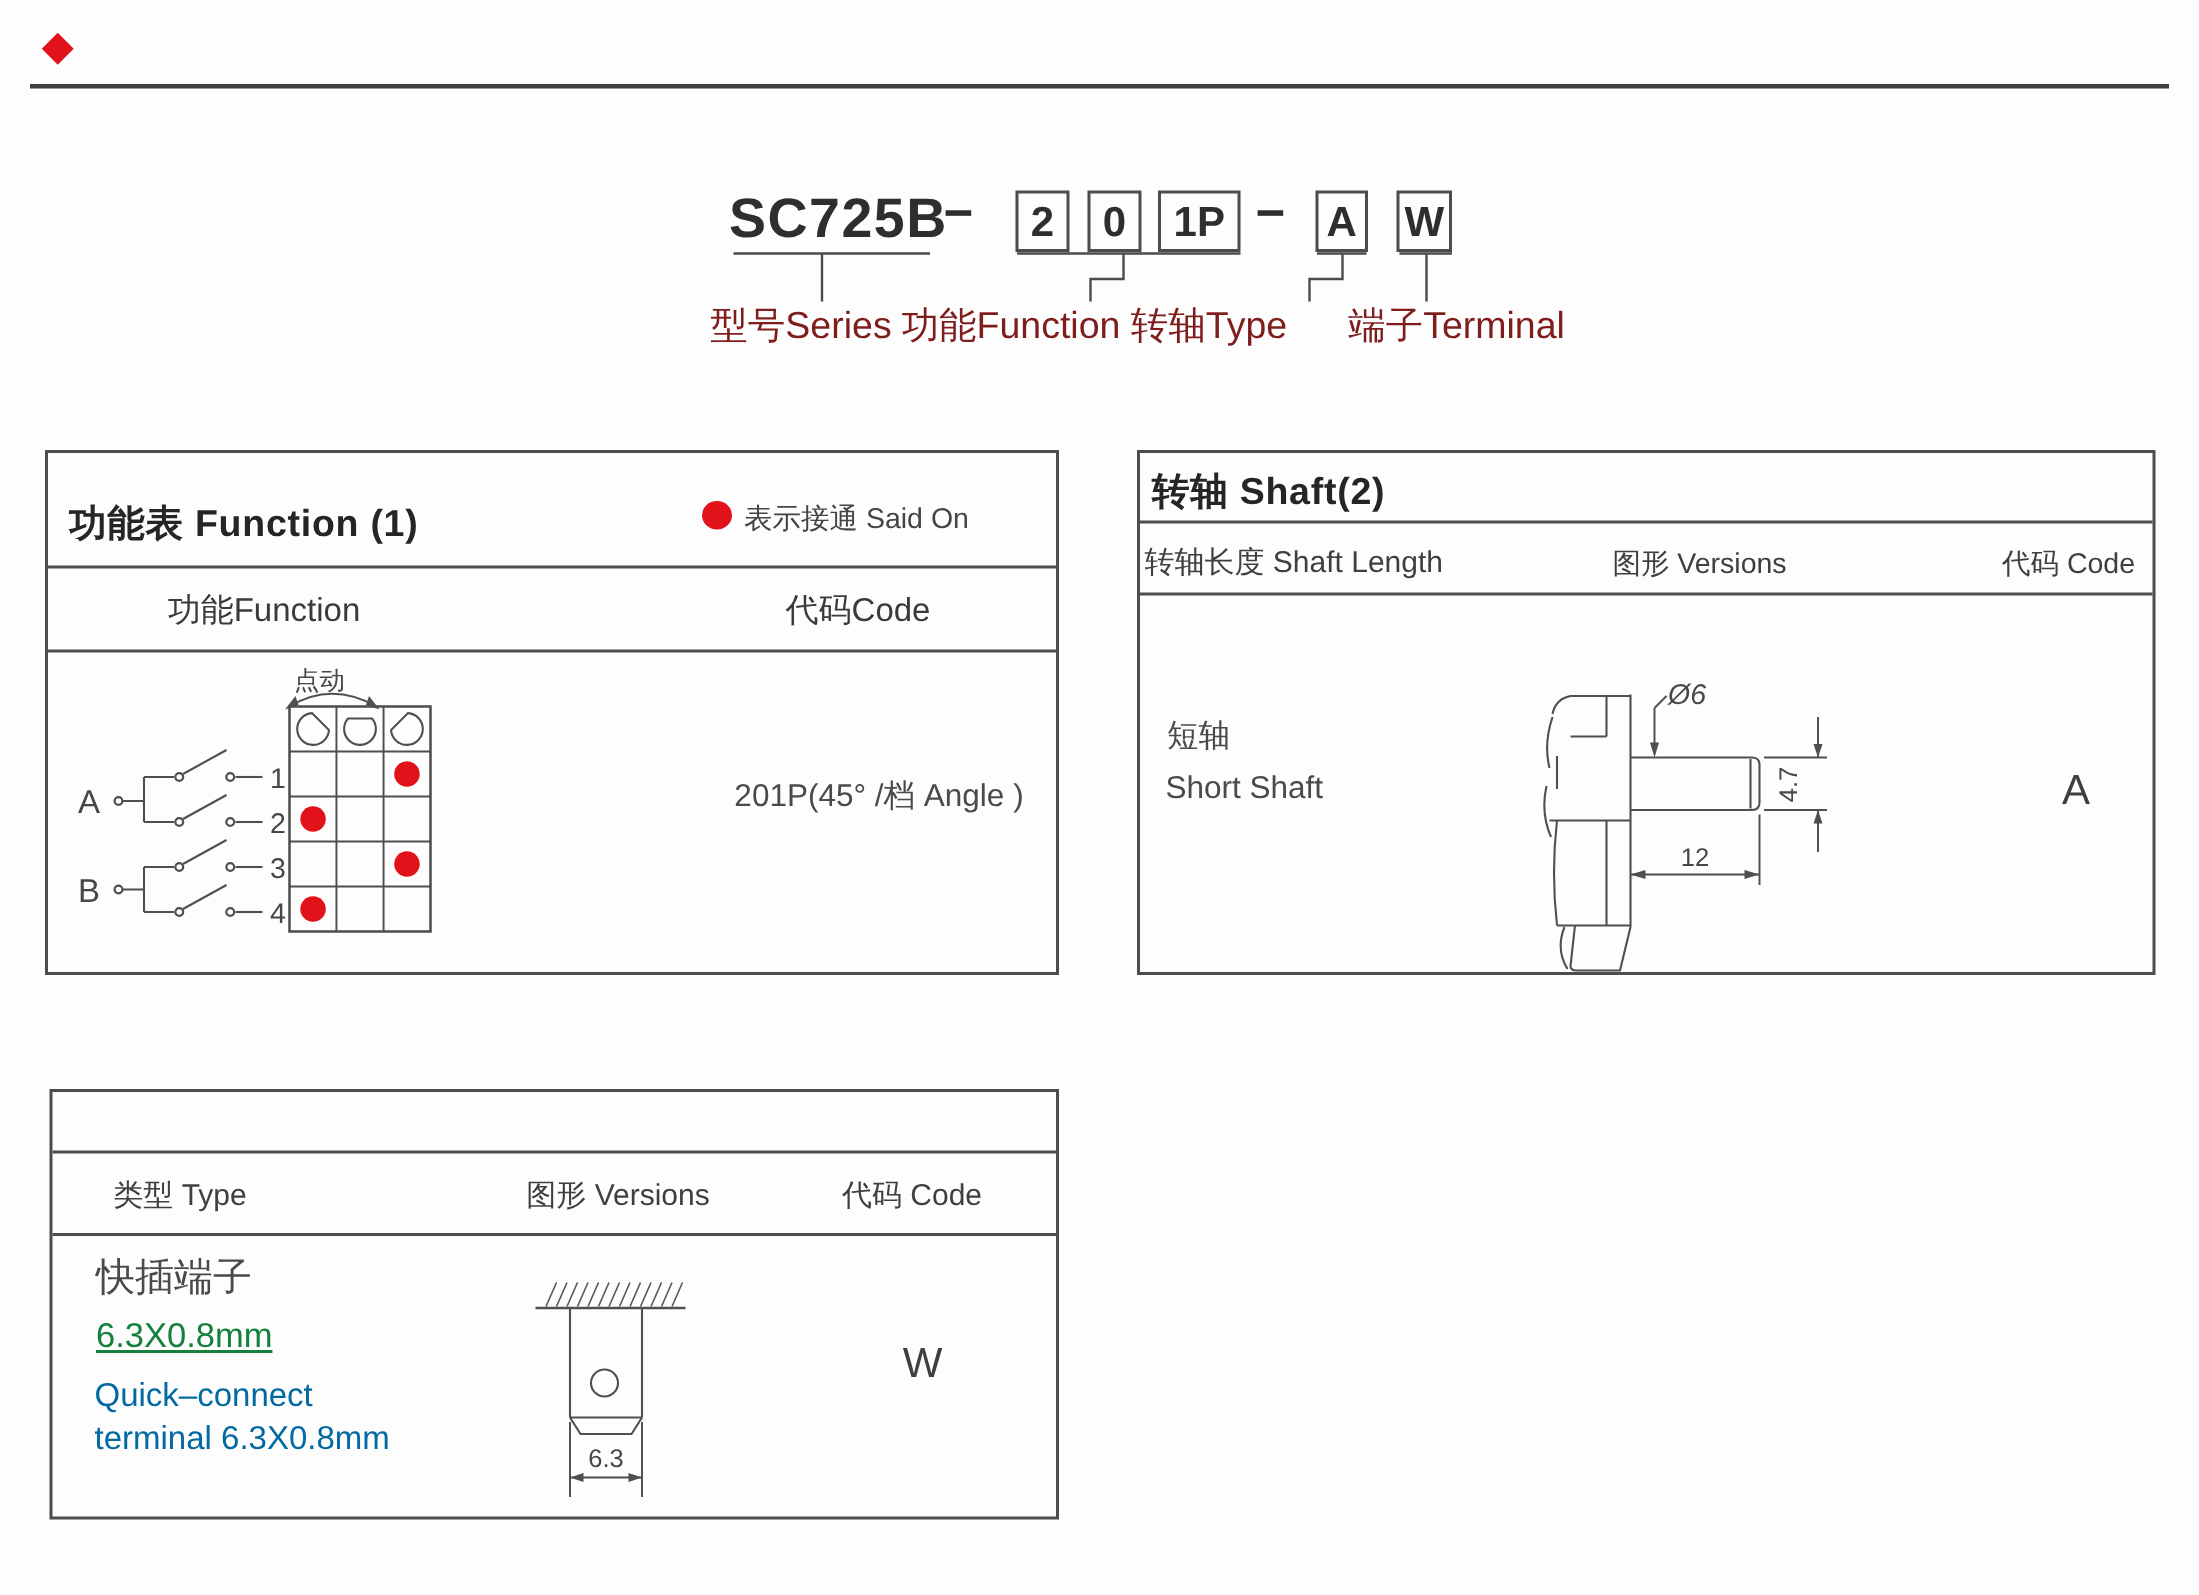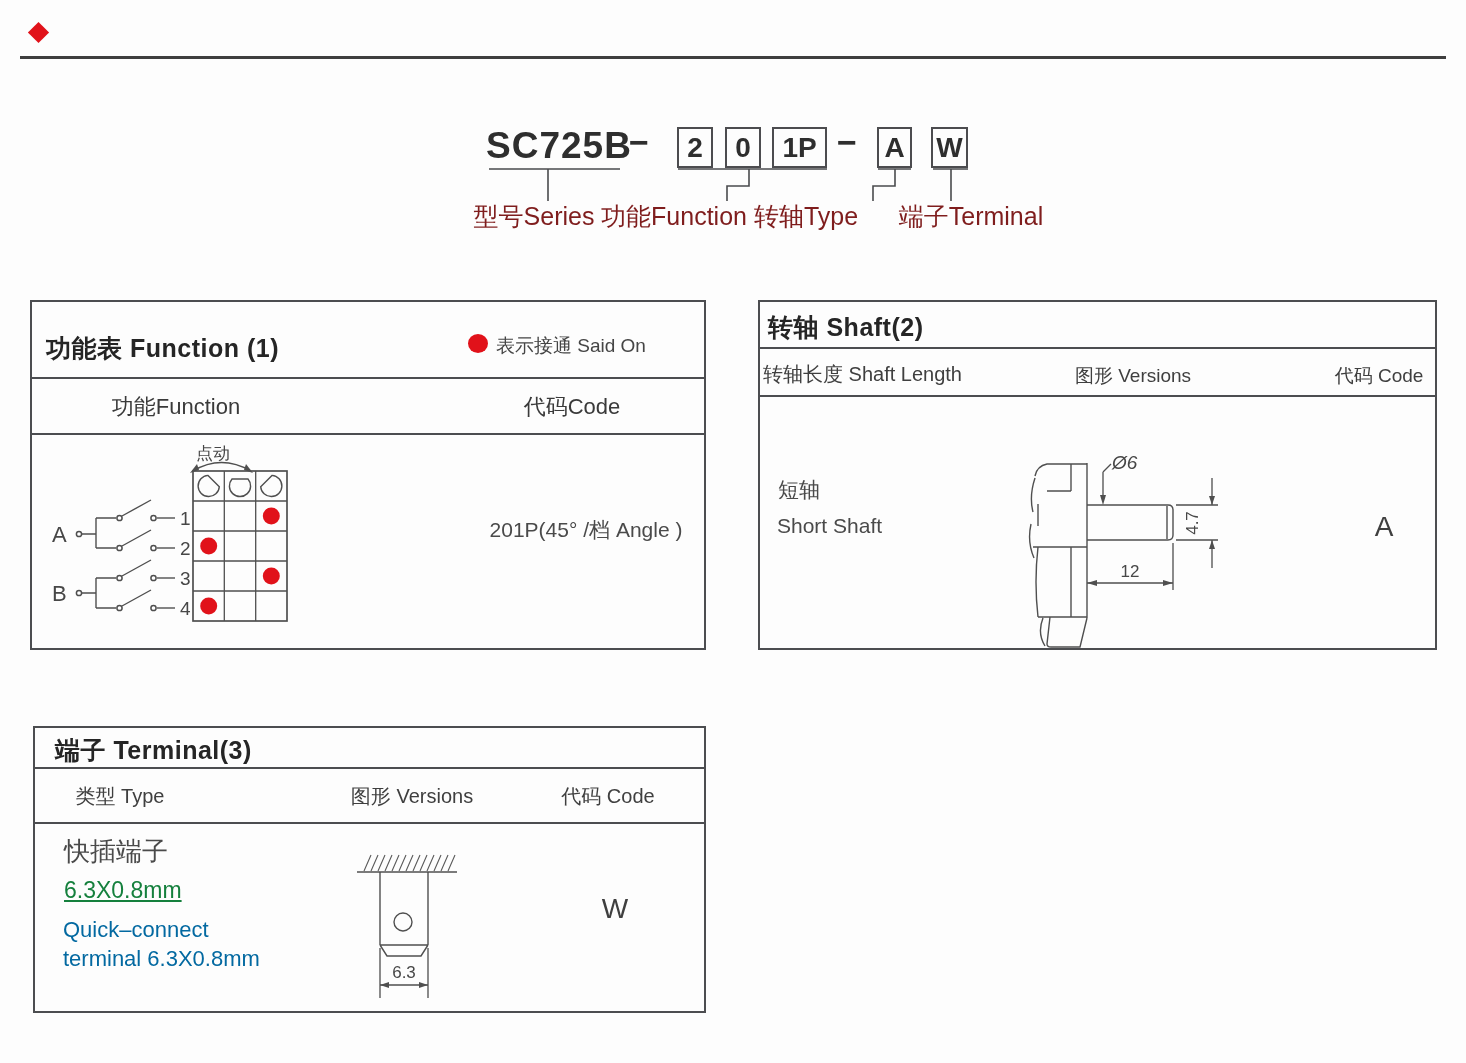--- a/index.html
+++ b/index.html
@@ -83,21 +83,20 @@
   <div class="abs col-hdr-sm" style="left:763px;top:361px;">转轴长度  Shaft Length</div>
   <div class="abs col-hdr-xs ctr" style="left:1133px;top:363px;">图形  Versions</div>
   <div class="abs col-hdr-xs ctr" style="left:1379px;top:363px;">代码  Code</div>
   <div class="abs cell-txt" style="left:778px;top:476px;">短轴</div>
   <div class="abs cell-txt" style="left:777px;top:514px;">Short  Shaft</div>
   <div class="abs code-val ctr" style="left:1384px;top:511px;">A</div>
 
   <div class="abs tbox" style="left:33px;top:726px;width:669px;height:283px;"></div>
   <div class="abs hdiv" style="left:35px;top:767px;width:669px;"></div>
   <div class="abs hdiv" style="left:35px;top:822px;width:669px;"></div>
-  <div class="abs box-title" style="left:55px;top:734px;">端子 Terminal(3)</div>
   <div class="abs col-hdr-sm ctr" style="left:120px;top:783px;">类型 Type</div>
   <div class="abs col-hdr-sm ctr" style="left:412px;top:783px;">图形  Versions</div>
   <div class="abs col-hdr-sm ctr" style="left:608px;top:783px;">代码  Code</div>
   <div class="abs tm-cn" style="left:64px;top:834px;">快插端子</div>
   <div class="abs tm-size" style="left:64px;top:877px;">6.3X0.8mm</div>
   <div class="abs tm-en" style="left:63px;top:917px;">Quick–connect</div>
   <div class="abs tm-en" style="left:63px;top:946px;">terminal 6.3X0.8mm</div>
   <div class="abs code-val ctr" style="left:615px;top:893px;">W</div>
 
   <svg class="layer" width="1466" height="1063" viewBox="0 0 1466 1063">

